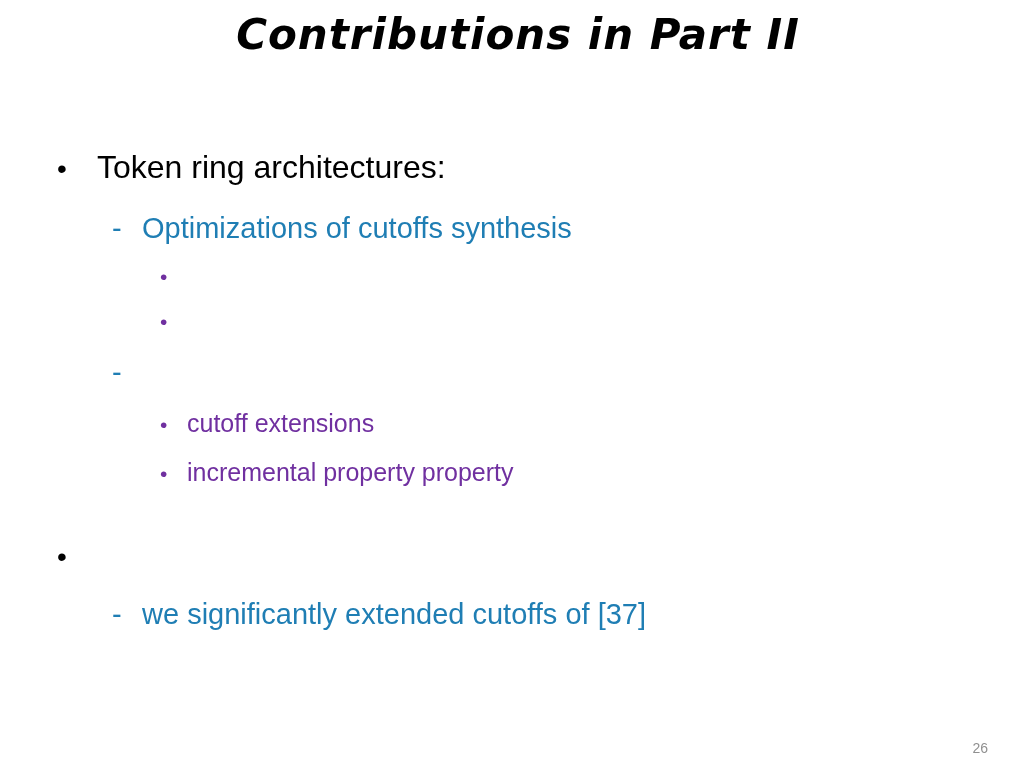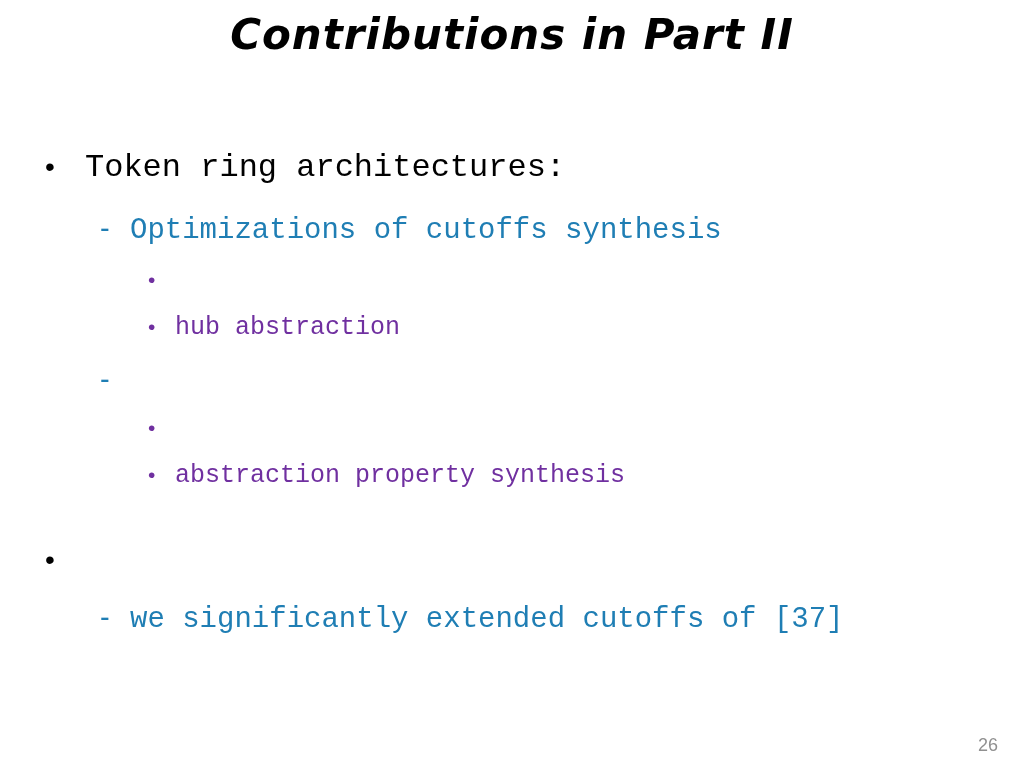--- a/index.html
+++ b/index.html
@@ -8,20 +8,21 @@
     background: #ffffff;
   }
   .slide {
     position: relative;
     width: 1024px;
     height: 768px;
     background: #ffffff;
     font-family: "Liberation Sans", sans-serif;
     overflow: hidden;
     box-sizing: border-box;
+    padding-left: 12px;
   }
   .title {
     margin: 0;
     padding-top: 10px;
     text-align: center;
     font-family: "DejaVu Sans", sans-serif;
     font-style: italic;
     font-weight: bold;
     font-size: 42px;
     letter-spacing: 1px;
@@ -34,21 +35,20 @@
     display: flex;
     align-items: baseline;
     line-height: 1.18;
   }
   .line .marker {
     flex: 0 0 auto;
     display: inline-block;
   }
   .line .text {
     flex: 0 1 auto;
-    font-family: Liberation Mono, monospace;
   }
   
   .l1 {
     margin-left: 45px;
     font-size: 32px;
     color: #000000;
     margin-bottom: 24px;
   }
   .l1 .marker {
     width: 40px;
@@ -74,23 +74,23 @@
   }
   .l3 .marker {
     width: 27px;
     font-size: 21px;
   }
   .gap-before {
     margin-top: 52px;
   }
   .page-number {
     position: absolute;
-    right: 26px;
+    right: 36px;
     bottom: 12px;
-    font-size: 18px;
+    font-size: 14px;
     color: #909090;
   }
 </style>
 </head>
 <body>
 
 <div class="slide">
 
   <h1 class="title">Contributions in Part II</h1>
 
@@ -105,34 +105,34 @@
       <span class="marker">-</span>
       <span class="text">Optimizations of cutoffs synthesis</span>
     </div>
 
     <div class="line l3">
       <span class="marker">•</span>
     </div>
 
     <div class="line l3">
       <span class="marker">•</span>
-      <span class="text">hub abstraction</span>
     </div>
 
     <div class="line l2">
       <span class="marker">-</span>
     </div>
 
     <div class="line l3">
       <span class="marker">•</span>
+      <span class="text">cutoff extensions</span>
     </div>
 
     <div class="line l3">
       <span class="marker">•</span>
-      <span class="text">abstraction property synthesis</span>
+      <span class="text">incremental property property</span>
     </div>
 
     <div class="line l1 gap-before">
       <span class="marker">•</span>
     </div>
 
     <div class="line l2">
       <span class="marker">-</span>
       <span class="text">we significantly extended cutoffs of [37]</span>
     </div>

